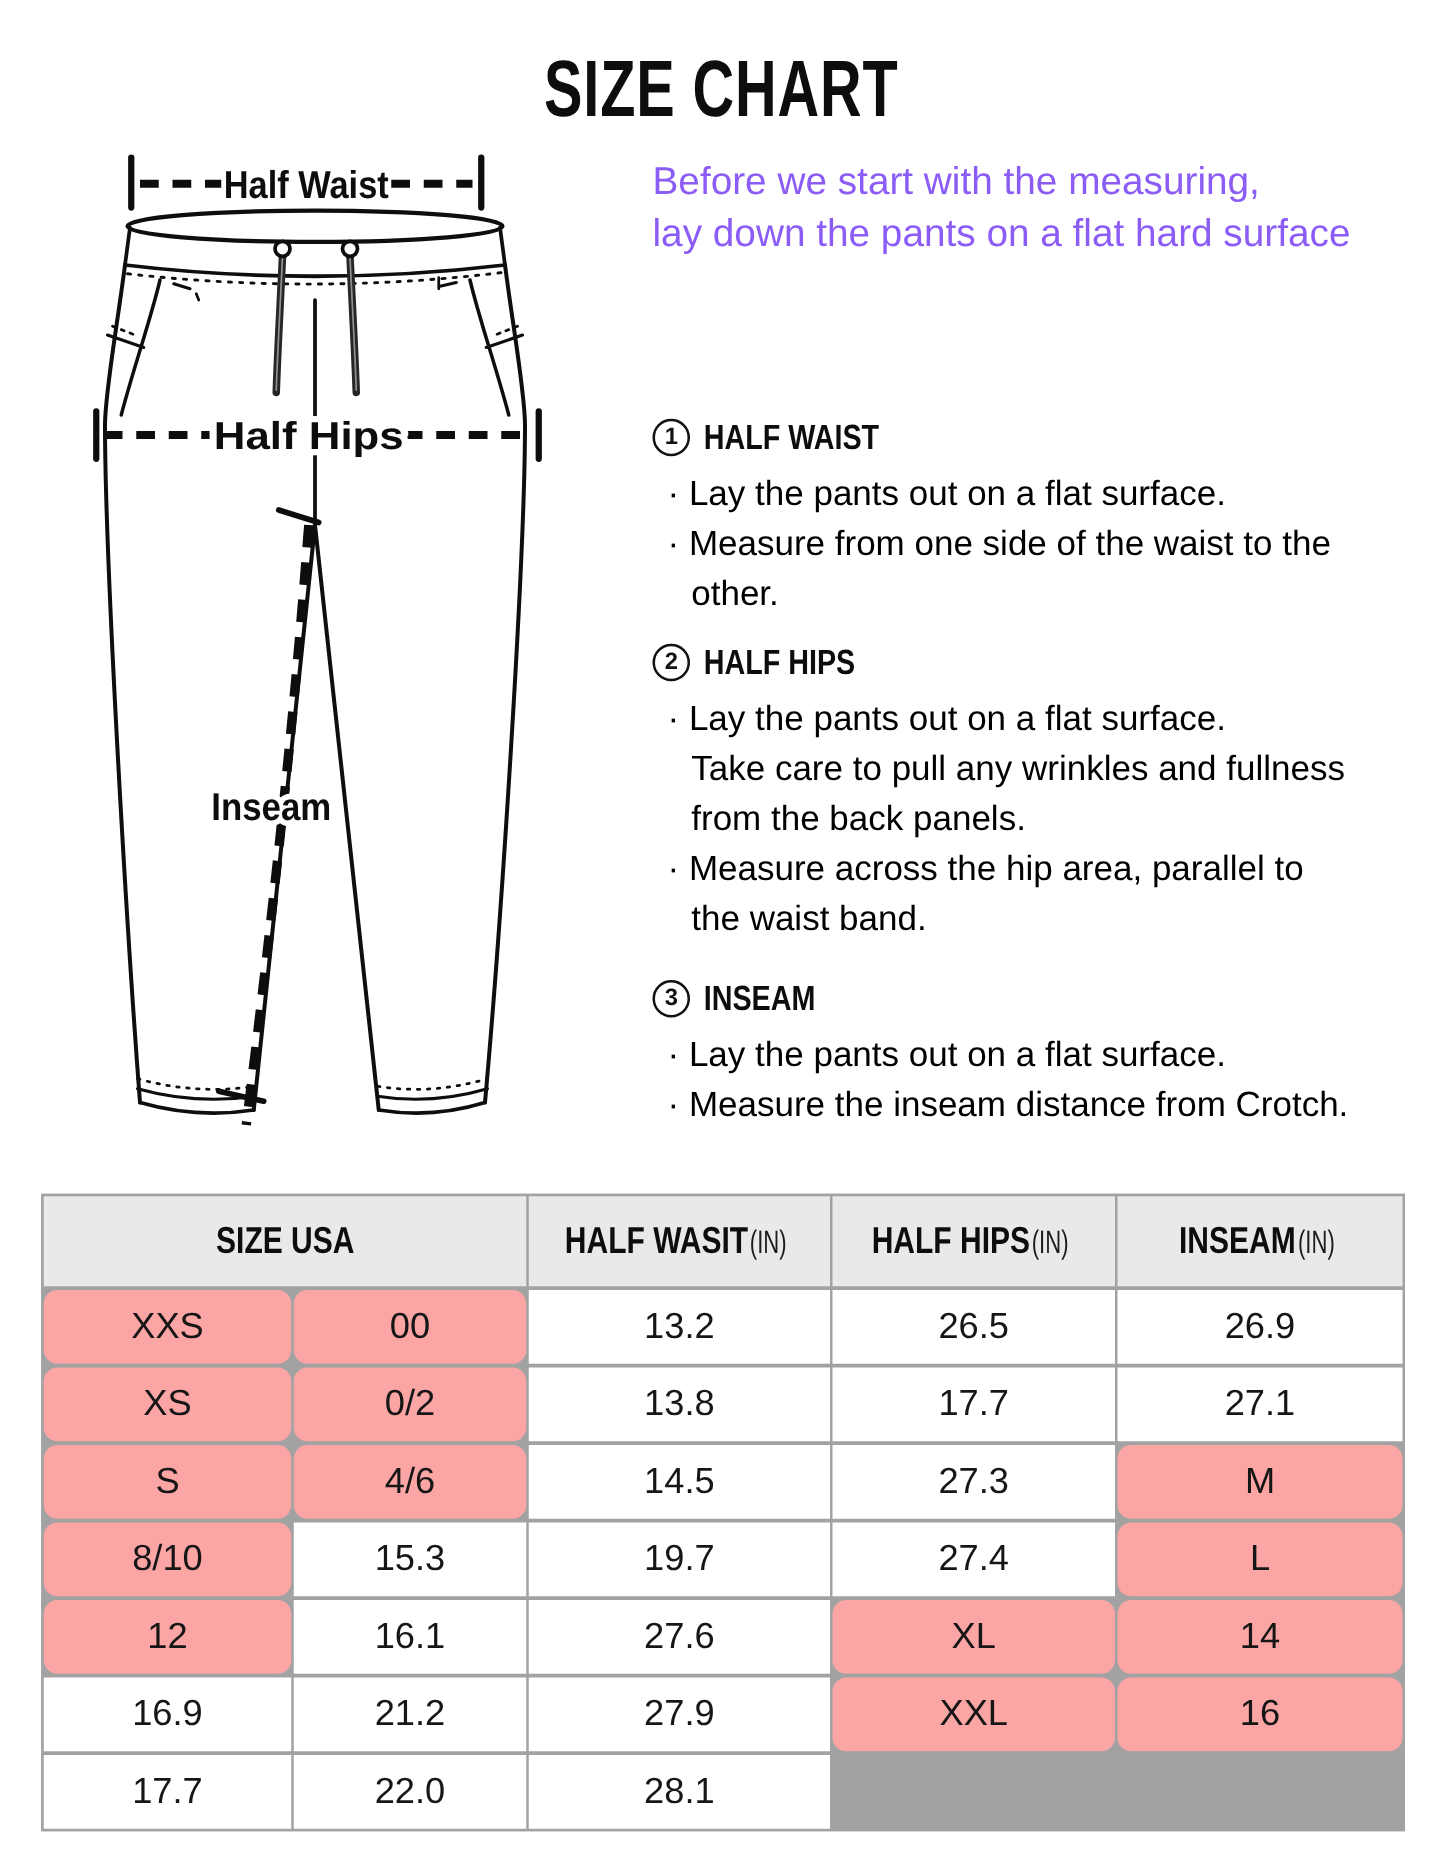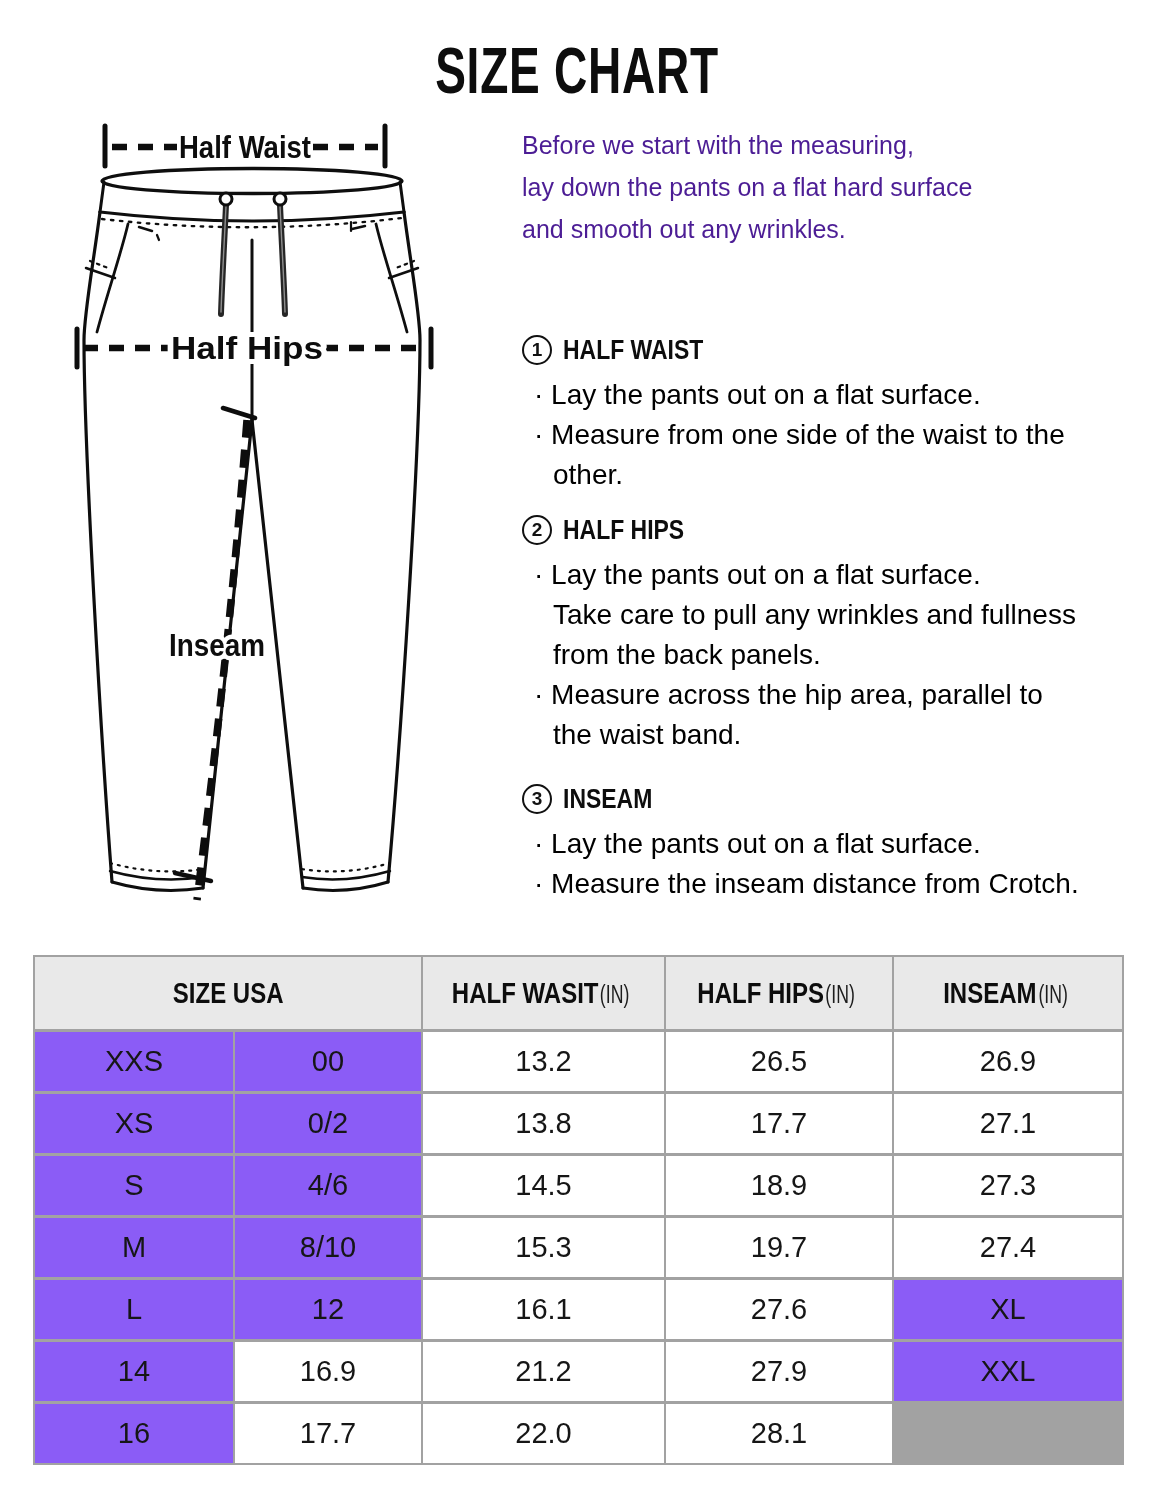--- a/index.html
+++ b/index.html
@@ -10,39 +10,39 @@
   .title{position:absolute;top:34px;left:0;width:100%;text-align:center;
          font-size:64px;font-weight:800;color:#0d0d0d;white-space:nowrap;}
   .title .cx{display:inline-block;transform:scaleX(0.72);transform-origin:center;letter-spacing:1px;}
 
   
   .cx{display:inline-block;transform:scaleX(0.80);transform-origin:center;}
   .cxl{display:inline-block;transform:scaleX(0.82);transform-origin:left center;white-space:nowrap;}
 
   
   .instructions{position:absolute;left:522px;top:124px;width:608px;height:830px;}
-  .intro{font-size:25px;line-height:42px;color:#4c1d95;}
+  .intro{font-size:31px;line-height:42px;color:#8b5cf6;}
   .section{position:absolute;left:0;width:608px;}
   .sec-1{top:209px;} .sec-2{top:389px;} .sec-3{top:658px;}
   .sec-heading{display:flex;align-items:center;gap:11px;height:34px;}
   .circle-num{width:30px;height:30px;min-width:30px;box-sizing:border-box;border:2.5px solid #111;
               border-radius:50%;display:inline-flex;align-items:center;justify-content:center;
               font-size:19px;font-weight:700;color:#111;}
   .sec-title{font-size:28px;font-weight:800;color:#0d0d0d;}
   .sec-lines{margin-top:8px;font-size:28px;line-height:40px;color:#000000;}
   .line{padding-left:12px;}
   .line.cont{padding-left:31px;}
 
   
   .size-table{position:absolute;left:33px;top:955px;background:#a2a2a2;border:2px solid #a2a2a2;
               display:grid;grid-template-columns:198px 186px 241px 226px 228px;
               column-gap:2px;row-gap:3px;}
   .cell{background:#ffffff;height:59px;display:flex;align-items:center;justify-content:center;
         font-size:29px;color:#161616;white-space:nowrap;}
-  .cell.shade{background:#8b5cf6;}
+  .cell.shade{background:#fca5a5;border-radius:11px;}
   .cell.head{background:#e9e9e9;height:72px;font-weight:800;font-size:30px;color:#0d0d0d;}
   .cell.span2{grid-column:1 / 3;}
   .head .unit{font-weight:400;font-size:26px;color:#1c1c1c;margin-left:2px;
               display:inline-block;transform:scaleX(0.85);transform-origin:left center;}
 
   
   .pants-wrap{position:absolute;left:55px;top:118px;width:460px;height:830px;}
   svg text{font-family:"Liberation Sans",sans-serif;}
 </style>
 </head>
@@ -125,21 +125,20 @@
         <path d="M120,755 L156,763" stroke-width="4.5"></path>
       </g>
       <text x="162" y="538" text-anchor="middle" font-size="31" font-weight="bold" fill="#0d0d0d" stroke="#ffffff" stroke-width="9" paint-order="stroke" textLength="96" lengthAdjust="spacingAndGlyphs">Inseam</text>
     </svg>
   </div>
 
   <div class="instructions">
     <div class="intro">
       <div>Before we start with the measuring,</div>
       <div>lay down the pants on a flat hard surface</div>
-      <div>and smooth out any wrinkles.</div>
     </div>
 
     <div class="section sec-1">
       <div class="sec-heading">
         <span class="circle-num">1</span>
         <span class="sec-title"><span class="cxl">HALF WAIST</span></span>
       </div>
       <div class="sec-lines">
         <div class="line">· Lay the pants out on a flat surface.</div>
         <div class="line">· Measure from one side of the waist to the</div>
@@ -195,21 +194,20 @@
 
     <div class="cell shade">XS</div>
     <div class="cell shade">0/2</div>
     <div class="cell">13.8</div>
     <div class="cell">17.7</div>
     <div class="cell">27.1</div>
 
     <div class="cell shade">S</div>
     <div class="cell shade">4/6</div>
     <div class="cell">14.5</div>
-    <div class="cell">18.9</div>
     <div class="cell">27.3</div>
 
     <div class="cell shade">M</div>
     <div class="cell shade">8/10</div>
     <div class="cell">15.3</div>
     <div class="cell">19.7</div>
     <div class="cell">27.4</div>
 
     <div class="cell shade">L</div>
     <div class="cell shade">12</div>

